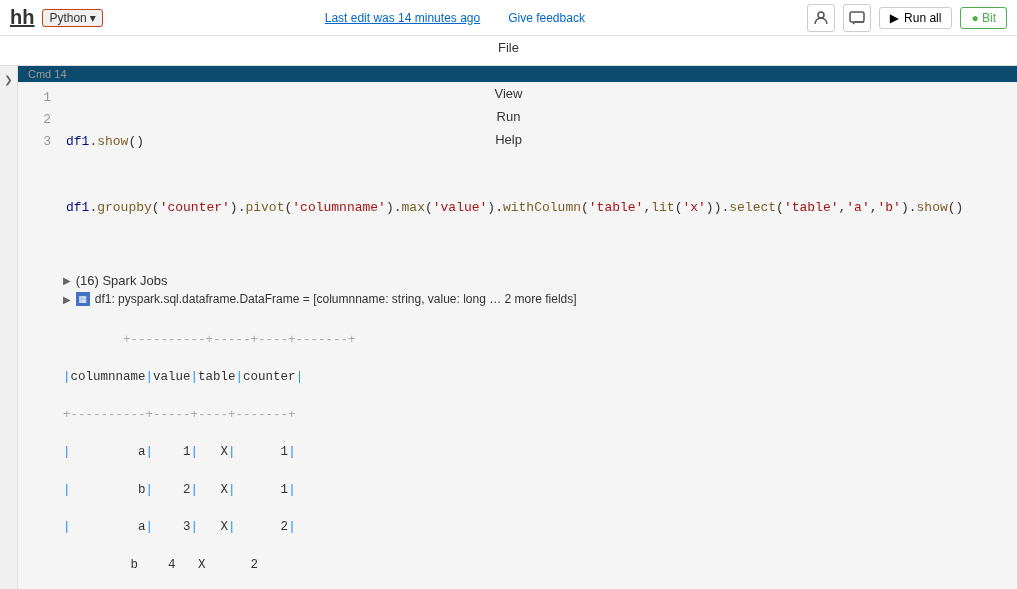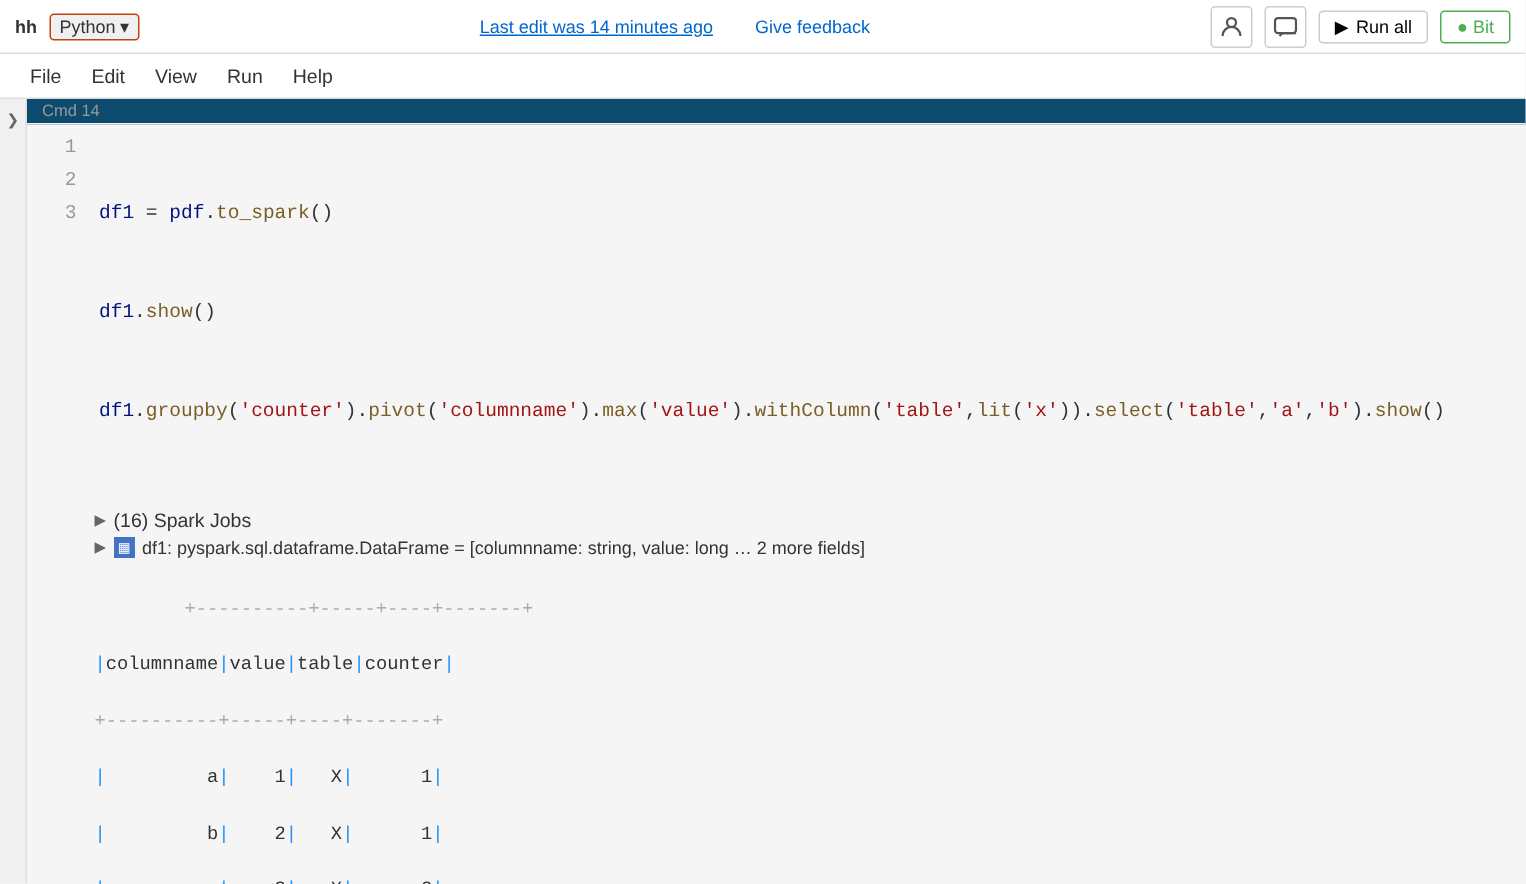--- a/index.html
+++ b/index.html
@@ -17,43 +17,45 @@
     .title-bar {
       display: flex;
       align-items: center;
       background: #fff;
       border-bottom: 1px solid #ddd;
       padding: 0 10px;
       height: 36px;
     }
     .app-title {
       font-weight: bold;
-      font-size: 12px;
+      font-size: 20px;
       margin-right: 8px;
       color: #333;
+      text-decoration: underline;
     }
     .python-badge {
       background: #f0f0f0;
       border: 1px solid #c2410c;
       border-radius: 3px;
       padding: 1px 6px;
       font-size: 12px;
       display: flex;
       align-items: center;
       gap: 3px;
       cursor: pointer;
     }
     .menu-bar {
       display: flex;
       align-items: center;
       background: #fff;
       border-bottom: 1px solid #ddd;
       padding: 0 10px;
       height: 30px;
       gap: 0;
+      flex-direction: column;
     }
     .menu-item {
       padding: 4px 10px;
       font-size: 13px;
       cursor: pointer;
       color: #333;
     }
     .last-edit {
       color: #0066cc;
       font-size: 12px;
@@ -268,21 +270,20 @@
   <div class="main-content">
     <div class="cmd-label">Cmd 14</div>
 
     <div class="code-cell">
       <div class="line-numbers">
         <span class="line-number">1</span>
         <span class="line-number">2</span>
         <span class="line-number">3</span>
       </div>
       <div class="code-lines">
-        <span class="code-line"><span class="var">df1</span> <span class="op">=</span> <span class="var">pdf</span><span class="op">.</span><span class="fn">to_spark</span><span class="op">()</span></span>
         <span class="code-line"><span class="var">df1</span><span class="op">.</span><span class="fn">show</span><span class="op">()</span></span>
         <span class="code-line"><span class="var">df1</span><span class="op">.</span><span class="fn">groupby</span><span class="op">(</span><span class="str">'counter'</span><span class="op">).</span><span class="fn">pivot</span><span class="op">(</span><span class="str">'columnname'</span><span class="op">).</span><span class="fn">max</span><span class="op">(</span><span class="str">'value'</span><span class="op">).</span><span class="fn">withColumn</span><span class="op">(</span><span class="str">'table'</span><span class="op">,</span><span class="fn">lit</span><span class="op">(</span><span class="str">'x'</span><span class="op">)).</span><span class="fn">select</span><span class="op">(</span><span class="str">'table'</span><span class="op">,</span><span class="str">'a'</span><span class="op">,</span><span class="str">'b'</span><span class="op">).</span><span class="fn">show</span><span class="op">()</span></span>
       </div>
     </div>
 
     <div class="output-area">
 
       <div class="spark-jobs">
         <span class="triangle">▶</span>
         <span>(16) Spark Jobs</span>

